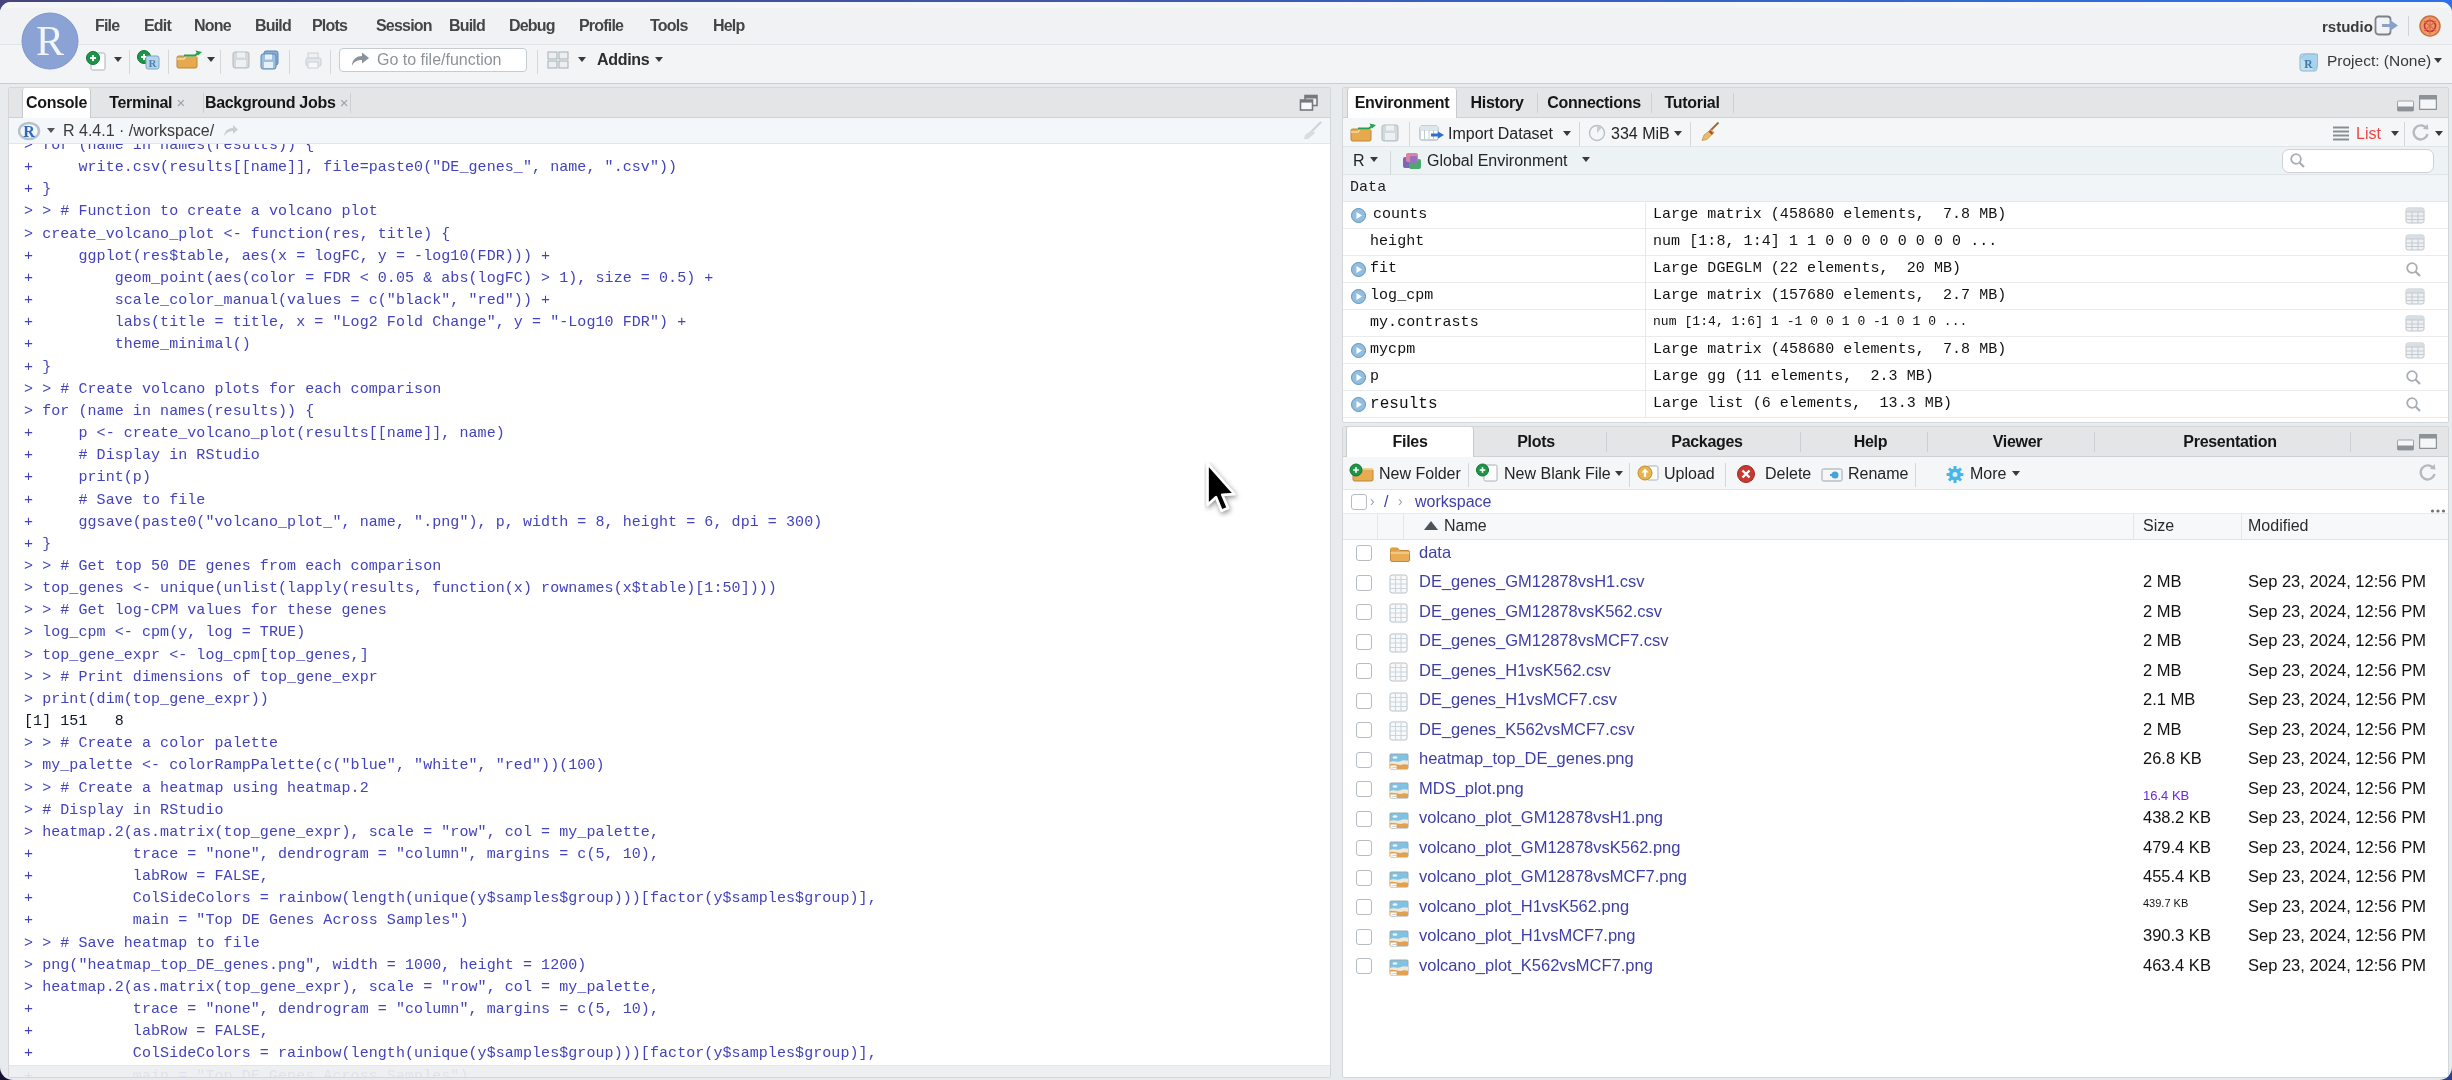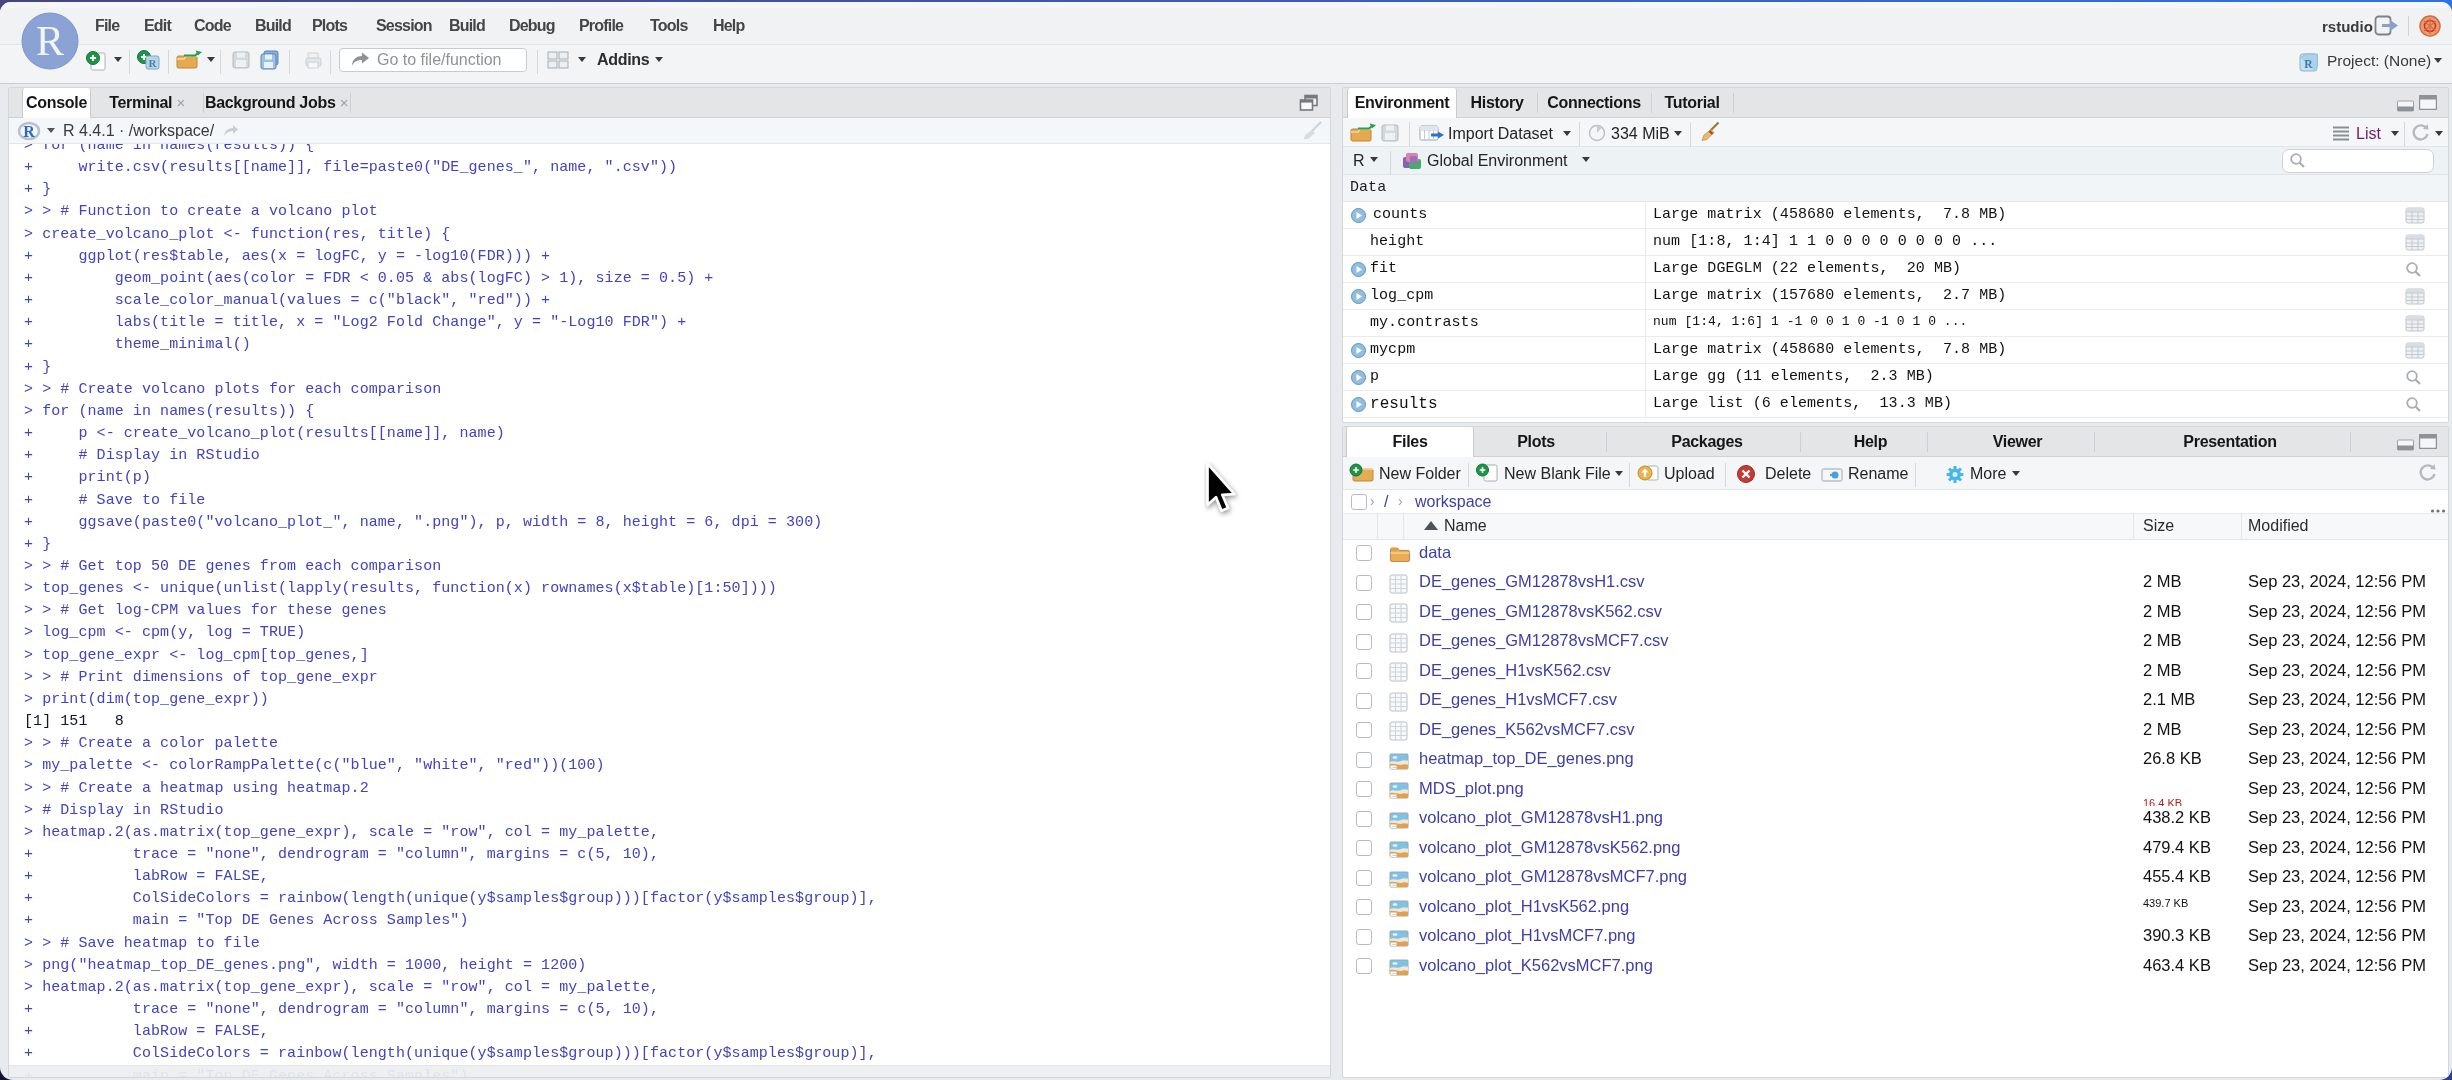--- a/index.html
+++ b/index.html
@@ -21,21 +21,21 @@
 .flink{color:#3e3ea6}
 .erow{position:absolute;left:0;width:100%;height:27px;border-bottom:1px solid #e9ebec;background:#fff}
 .frow{position:absolute;left:0;width:100%;height:29.5px;background:#fff}
 .cb{position:absolute;width:16px;height:16px;background:#fff;border:1px solid #b6bcc1;border-radius:3px}
 </style></head><body>
 <div id="win">
 <div class="ab" style="left:0;top:0;width:100%;height:6px;background:#f4f6f8;border-radius:11px 11px 0 0"></div>
 <div id="menubar"></div>
 <div class="menu" style="left:95px">File</div>
 <div class="menu" style="left:144px">Edit</div>
-<div class="menu" style="left:194px">Code</div>
+<div class="menu" style="left:194px">None</div>
 <div class="menu" style="left:255px">Build</div>
 <div class="menu" style="left:312px">Plots</div>
 <div class="menu" style="left:376px">Session</div>
 <div class="menu" style="left:449px">Build</div>
 <div class="menu" style="left:509px">Debug</div>
 <div class="menu" style="left:579px">Profile</div>
 <div class="menu" style="left:650px">Tools</div>
 <div class="menu" style="left:713px">Help</div>
 <div class="ab" style="left:21px;top:10px;z-index:10"><svg width="58" height="58" viewBox="0 0 58 58" style="">
         <circle cx="29" cy="29" r="28" fill="#8aa3d4"></circle>
@@ -255,21 +255,21 @@
       </div>
 <div class="tsep" style="left:347px;top:34px"></div>
 <div class="ab" style="left:356px;top:33px"><svg width="22" height="22" viewBox="0 0 22 22" style="">
           <path d="M19.5 1.5 L11 10" stroke="#9c6e32" stroke-width="2"></path>
           <path d="M12 8.5 L15 11.5 L8 18.5 L3 19.5 L5 14 Z" fill="#e3bc6c" stroke="#c49a4a" stroke-width="0.8"></path>
           <path d="M10.5 10 L13.5 13" stroke="#b8452f" stroke-width="2.4"></path>
         </svg></div>
 <div class="ab" style="left:988px;top:37px"><svg width="20" height="16" viewBox="0 0 20 16" style="">
           <path d="M2 2.5h16M2 6.5h16M2 10.5h16M2 14.5h16" stroke="#878f95" stroke-width="1.8"></path>
         </svg></div>
-<div class="ab" style="left:1013px;top:37px;font-size:16px;color:#701a75">List</div>
+<div class="ab" style="left:1013px;top:37px;font-size:16px;color:#ef4444">List</div>
 <div class="ab" style="left:1048px;top:43px">
         <span style="display:block;width:0;height:0;border-left:4.5px solid transparent;border-right:4.5px solid transparent;border-top:5.5px solid #3a3a3a"></span>
       </div>
 <div class="tsep" style="left:1061px;top:34px"></div>
 <div class="ab" style="left:1068px;top:35px"><svg width="20" height="19" viewBox="0 0 20 19" style="">
           <path d="M15.5 5.5 A7 7 0 1 0 16.5 11" fill="none" stroke="#b4bac0" stroke-width="2.4"></path>
           <path d="M16.5 1 l1 5.5 -5.5 -0.5z" fill="#b4bac0"></path>
         </svg></div>
 <div class="ab" style="left:1092px;top:43px">
         <span style="display:block;width:0;height:0;border-left:4.5px solid transparent;border-right:4.5px solid transparent;border-top:5.5px solid #3a3a3a"></span>
@@ -565,21 +565,21 @@
 <div class="cb" style="left:13px;top:354.0px"></div>
 <div class="ab" style="left:46px;top:355.0px"><svg width="20" height="17" viewBox="0 0 20 17" style="">
           <rect x="1" y="1" width="18" height="15" rx="1" fill="#7fc2e4" stroke="#9aa8b0"></rect>
           <path d="M1 9 C5 7 8 10 12 8 C15 6.5 17 8 19 7.5 L19 16 L1 16 Z" fill="#f0e8d8"></path>
           <path d="M1 11 C6 10 10 13 14 11.5 C16 10.8 18 12 19 11.5 L19 16 L1 16 Z" fill="#e0a153"></path>
           <ellipse cx="6" cy="4.5" rx="2.5" ry="1.2" fill="#eaf6fc"></ellipse>
           <rect x="1.5" y="12.5" width="6" height="3.5" fill="#fff"></rect>
           <path d="M2.5 15 l5-0.8" stroke="#b0b8bd" stroke-width="0.7"></path>
         </svg></div>
 <div class="ab flink" style="left:76px;top:351.5px;font-size:16.5px">MDS_plot.png</div>
-<div class="ab" style="left:800px;top:370px;font-size:11px;color:#b91c1c">16.4 KB</div>
+<div class="ab" style="left:800px;top:361px;font-size:13px;color:#6d28d9">16.4 KB</div>
 <div class="ab" style="left:905px;top:351.5px;font-size:16.5px;color:#111">Sep 23, 2024, 12:56 PM</div>
 <div class="frow" style="top:378.5px"></div>
 <div class="cb" style="left:13px;top:383.5px"></div>
 <div class="ab" style="left:46px;top:384.5px"><svg width="20" height="17" viewBox="0 0 20 17" style="">
           <rect x="1" y="1" width="18" height="15" rx="1" fill="#7fc2e4" stroke="#9aa8b0"></rect>
           <path d="M1 9 C5 7 8 10 12 8 C15 6.5 17 8 19 7.5 L19 16 L1 16 Z" fill="#f0e8d8"></path>
           <path d="M1 11 C6 10 10 13 14 11.5 C16 10.8 18 12 19 11.5 L19 16 L1 16 Z" fill="#e0a153"></path>
           <ellipse cx="6" cy="4.5" rx="2.5" ry="1.2" fill="#eaf6fc"></ellipse>
           <rect x="1.5" y="12.5" width="6" height="3.5" fill="#fff"></rect>
           <path d="M2.5 15 l5-0.8" stroke="#b0b8bd" stroke-width="0.7"></path>

